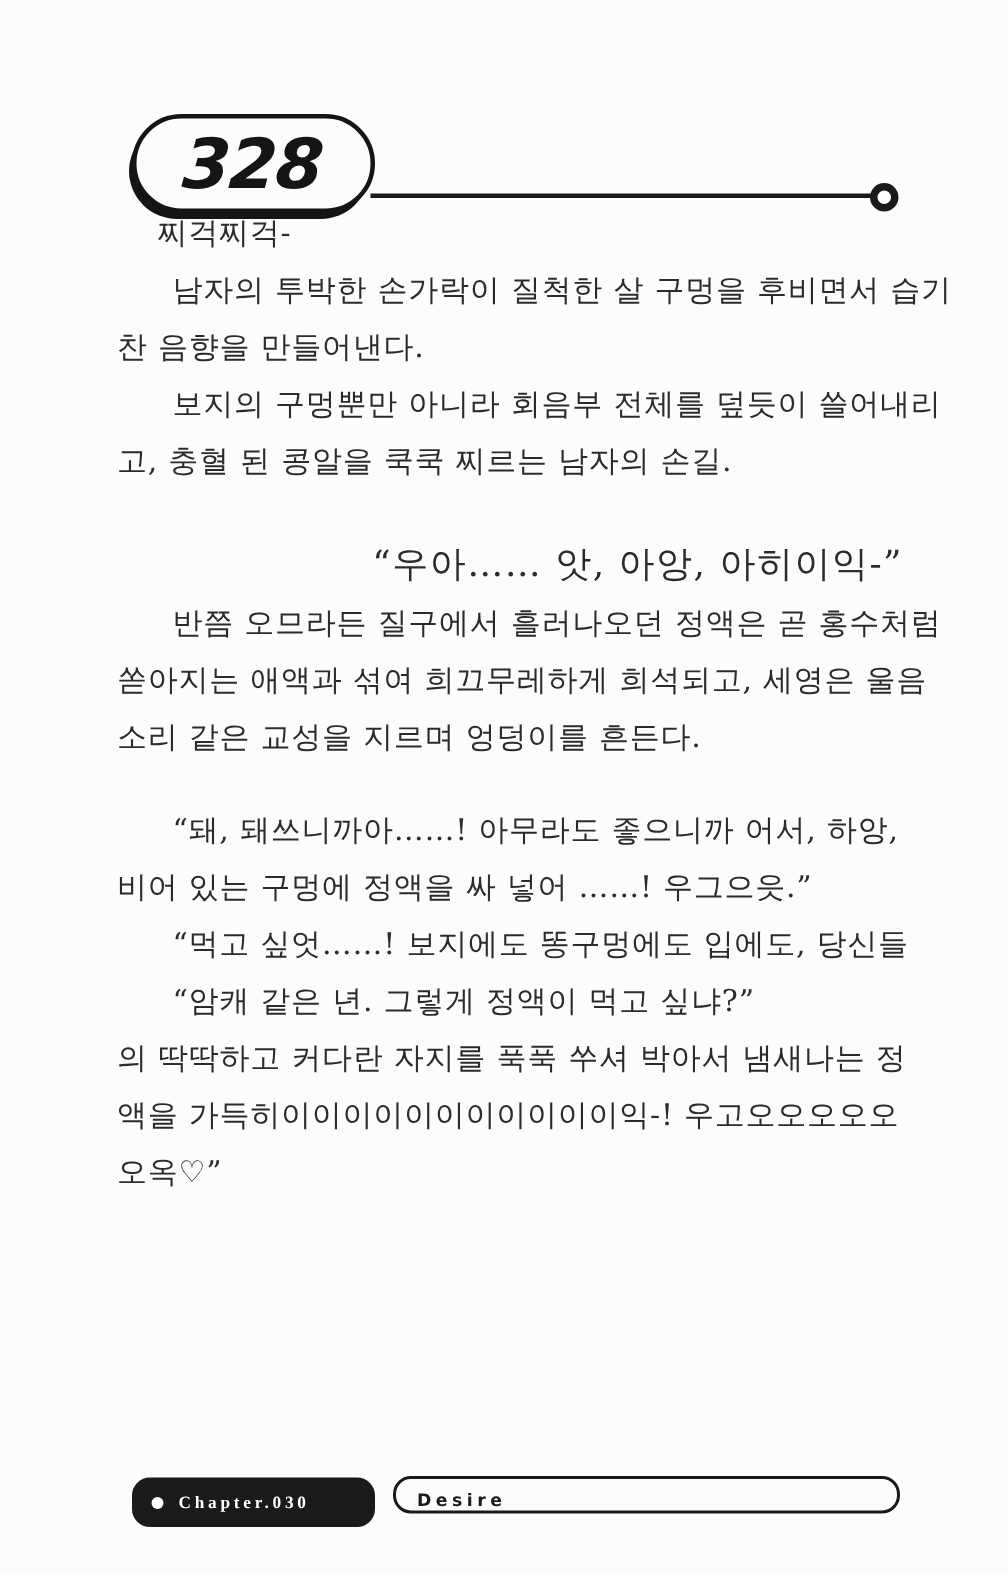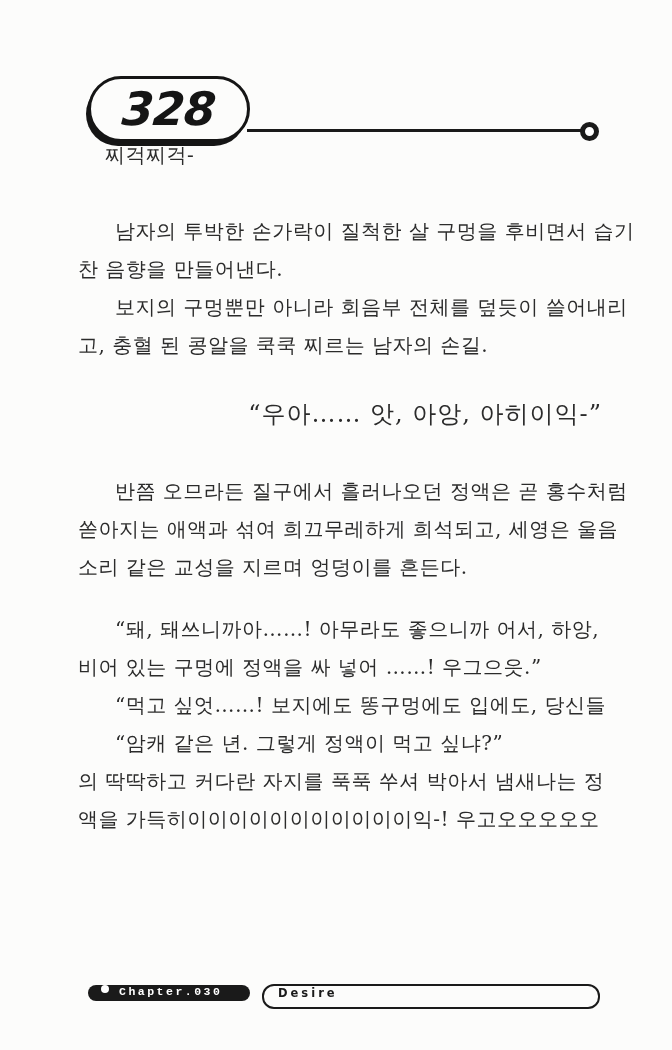--- a/index.html
+++ b/index.html
@@ -44,51 +44,51 @@
   .text-col{
     position:absolute;left:78px;top:136px;width:524px;
   }
   .line{
     font-size:20px;line-height:38px;
     letter-spacing:0.5px;
     white-space:nowrap;
   }
   .indent{text-indent:37px;}
   .indent-sm{text-indent:27px;}
-  .gap-lg{margin-top:38px;}
+  .gap-lg{}
   .gap-md{margin-top:24px;}
   .dialogue-big{
     font-size:24px;line-height:44px;
     margin-top:28px;margin-bottom:-2px;
     text-indent:30px;
     letter-spacing:1px;
     text-align:right;
   }
   
   .footer-chapter{
     position:absolute;left:88px;top:985px;
-    width:162px;height:16px;
+    width:162px;height:33px;
     background:#1a1a1a;border-radius:12px;
-    display:flex;
-    font-family:Liberation Mono, monospace;
+    display:flex;align-items:center;
+    font-family:Liberation Serif, serif;
   }
   .footer-chapter .dot{
     width:8px;height:8px;border-radius:50%;
     background:#fff;margin-left:13px;margin-right:10px;
   }
   .footer-chapter .label{
     color:#fff;font-size:11.5px;font-weight:bold;
     letter-spacing:2.5px;
   }
   .footer-title{
     position:absolute;left:262px;top:984px;
     width:334px;height:21px;
     border:2px solid #1a1a1a;border-radius:12px;
     background:#fcfcfb;
-    display:flex;align-items:flex-start;
+    display:flex;align-items:flex-end;
     font-family:"DejaVu Sans","Liberation Sans",sans-serif;
   }
   .footer-title .label{
     color:#1a1a1a;font-size:11.5px;font-weight:bold;
     letter-spacing:3px;margin-left:14px;
   }
 </style>
 </head>
 <body>
 
@@ -116,20 +116,21 @@
     <div class="line">소리 같은 교성을 지르며 엉덩이를 흔든다.</div>
 
     <div class="line indent gap-md">“돼, 돼쓰니까아……! 아무라도 좋으니까 어서, 하앙,</div>
     <div class="line">비어 있는 구멍에 정액을 싸 넣어 ……! 우그으읏.”</div>
 
     <div class="line indent">“먹고 싶엇……! 보지에도 똥구멍에도 입에도, 당신들</div>
 
     <div class="line indent">“암캐 같은 년. 그렇게 정액이 먹고 싶냐?”</div>
     <div class="line">의 딱딱하고 커다란 자지를 푹푹 쑤셔 박아서 냄새나는 정</div>
     <div class="line">액을 가득히이이이이이이이이이이이익-! 우고오오오오오</div>
+    <div class="line">오옥♡”</div>
   </div>
 
   <div class="footer-chapter">
     <span class="dot"></span>
     <span class="label">Chapter.030</span>
   </div>
   <div class="footer-title">
     <span class="label">Desire</span>
   </div>
 

